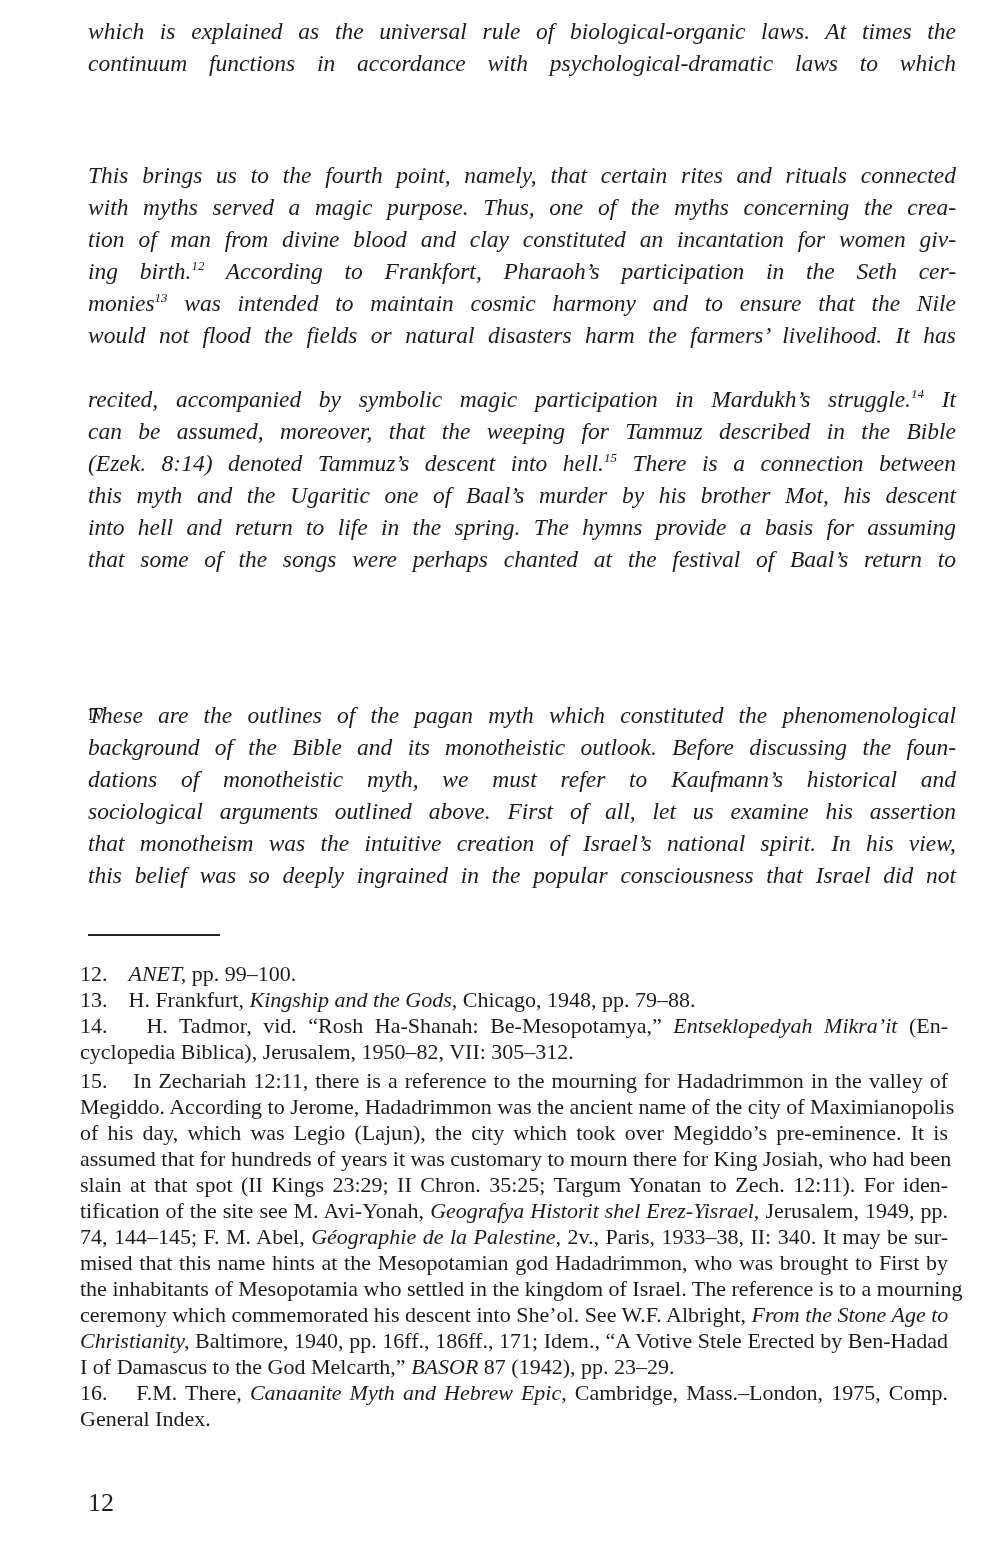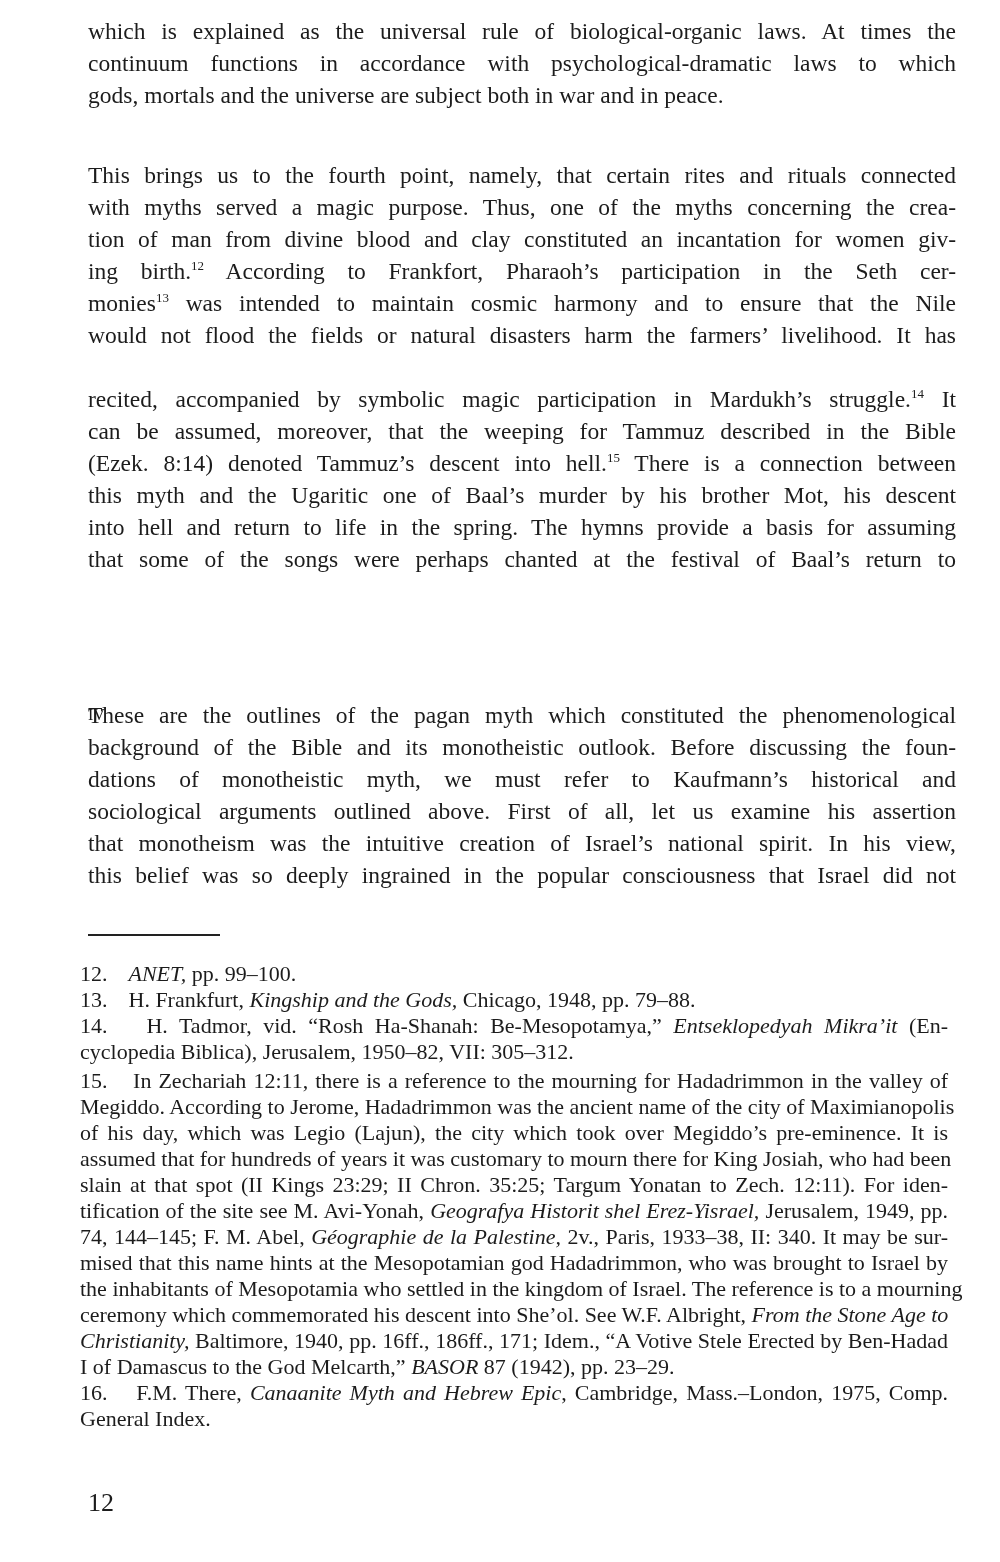--- a/index.html
+++ b/index.html
@@ -9,41 +9,40 @@
       color: #1c1c1c;
     }
     .page { position: absolute; left: 0; top: 0; width: 1000px; height: 1562px; }
     .line {
       position: absolute; left: 88px; width: 868px;
       white-space: nowrap; font-size: 23.5px; line-height: 30px;
       text-align-last: justify; text-align: justify;
       transform-origin: left top;
     }
     .line.last { text-align-last: left; }
-    .body-line { font-size: 23.5px; }
+    .body-line { font-size: 23.5px; font-style: italic; }
     .fn-line {
       position: absolute; left: 80px; width: 868px; white-space: nowrap;
       font-size: 22px; line-height: 24px; text-align-last: justify; text-align: justify;
     }
     .fn-line.last { text-align-last: left; }
     .fn-num { display: inline-block; width: 32px; }
     sup { font-size: 13px; line-height: 0; vertical-align: 9px; }
     i { font-style: italic; }
     .rule { position: absolute; left: 88px; top: 934px; width: 132px; height: 2px; background: #222; }
     .section { position: absolute; left: 88px; top: 664px; font-size: 16px; line-height: 30px; margin-top: 36px; }
     .page-num { position: absolute; left: 88px; top: 1488px; font-size: 26px; line-height: 30px; }
   </style>
 </head>
 <body>
 
 <div class="page">
 
   <div class="line body-line" style="top:16px">which is explained as the universal rule of biological-organic laws. At times the</div>
   <div class="line body-line" style="top:48px">continuum functions in accordance with psychological-dramatic laws to which</div>
-  <div class="line body-line last" style="top:80px">gods, mortals and the universe are subject both in war and in peace.</div>
 
   <div class="line body-line" style="top:160px">This brings us to the fourth point, namely, that certain rites and rituals connected</div>
   <div class="line body-line" style="top:192px">with myths served a magic purpose. Thus, one of the myths concerning the crea-</div>
   <div class="line body-line" style="top:224px">tion of man from divine blood and clay constituted an incantation for women giv-</div>
   <div class="line body-line" style="top:256px"><span>ing birth.</span><sup>12</sup><span> According to Frankfort, Pharaoh’s participation in the Seth cer-</span></div>
   <div class="line body-line" style="top:288px"><span>monies</span><sup>13</sup><span> was intended to maintain cosmic harmony and to ensure that the Nile</span></div>
   <div class="line body-line" style="top:320px">would not flood the fields or natural disasters harm the farmers’ livelihood. It has</div>
   <div class="line body-line" style="top:384px"><span>recited, accompanied by symbolic magic participation in Mardukh’s struggle.</span><sup>14</sup><span> It</span></div>
   <div class="line body-line" style="top:416px">can be assumed, moreover, that the weeping for Tammuz described in the Bible</div>
   <div class="line body-line" style="top:448px"><span>(Ezek. 8:14) denoted Tammuz’s descent into hell.</span><sup>15</sup><span> There is a connection between</span></div>
@@ -66,21 +65,21 @@
       <div class="fn-line last" style="top: 988px;"><span class="fn-num">13.</span>&nbsp;&nbsp;&nbsp;<span>H. Frankfurt, </span><i>Kingship and the Gods,</i><span> Chicago, 1948, pp. 79–88.</span></div>
       <div class="fn-line" style="top: 1014px;"><span class="fn-num">14.</span>&nbsp;&nbsp;&nbsp;<span>H. Tadmor, vid. “Rosh Ha-Shanah: Be-Mesopotamya,” </span><i>Entseklopedyah Mikra’it</i><span> (En-</span></div>
       <div class="fn-line last" style="top: 1040px;"><span>cyclopedia Biblica), Jerusalem, 1950–82, VII: 305–312.</span></div>
       <div class="fn-line" style="top: 1069px;"><span class="fn-num">15.</span>&nbsp;&nbsp;&nbsp;<span>In Zechariah 12:11, there is a reference to the mourning for Hadadrimmon in the valley of</span></div>
       <div class="fn-line" style="top: 1095px;"><span>Megiddo. According to Jerome, Hadadrimmon was the ancient name of the city of Maximianopolis</span></div>
       <div class="fn-line" style="top: 1121px;"><span>of his day, which was Legio (Lajun), the city which took over Megiddo’s pre-eminence. It is</span></div>
       <div class="fn-line" style="top: 1147px;"><span>assumed that for hundreds of years it was customary to mourn there for King Josiah, who had been</span></div>
       <div class="fn-line" style="top: 1173px;"><span>slain at that spot (II Kings 23:29; II Chron. 35:25; Targum Yonatan to Zech. 12:11). For iden-</span></div>
       <div class="fn-line" style="top: 1199px;"><span>tification of the site see M. Avi-Yonah, </span><i>Geografya Historit shel Erez-Yisrael,</i><span> Jerusalem, 1949, pp.</span></div>
       <div class="fn-line" style="top: 1225px;"><span>74, 144–145; F. M. Abel, </span><i>Géographie de la Palestine,</i><span> 2v., Paris, 1933–38, II: 340. It may be sur-</span></div>
-      <div class="fn-line" style="top: 1251px;"><span>mised that this name hints at the Mesopotamian god Hadadrimmon, who was brought to Israel by</span></div>
+      <div class="fn-line" style="top: 1251px;"><span>mised that this name hints at the Mesopotamian god Hadadrimmon, who was brought to First by</span></div>
       <div class="fn-line" style="top: 1277px;"><span>the inhabitants of Mesopotamia who settled in the kingdom of Israel. The reference is to a mourning</span></div>
       <div class="fn-line" style="top: 1303px;"><span>ceremony which commemorated his descent into She’ol. See W.F. Albright, </span><i>From the Stone Age to</i></div>
       <div class="fn-line" style="top: 1329px;"><i>Christianity,</i><span> Baltimore, 1940, pp. 16ff., 186ff., 171; Idem., “A Votive Stele Erected by Ben-Hadad</span></div>
       <div class="fn-line last" style="top: 1355px;"><span>I of Damascus to the God Melcarth,” </span><i>BASOR</i><span> 87 (1942), pp. 23–29.</span></div>
       <div class="fn-line" style="top: 1381px;"><span class="fn-num">16.</span>&nbsp;&nbsp;&nbsp;<span>F.M. There, </span><i>Canaanite Myth and Hebrew Epic</i><span>, Cambridge, Mass.–London, 1975, Comp.</span></div>
       <div class="fn-line last" style="top: 1407px;"><span>General Index.</span></div>
     </div>
 
   <div class="page-num">12</div>
 </div>

